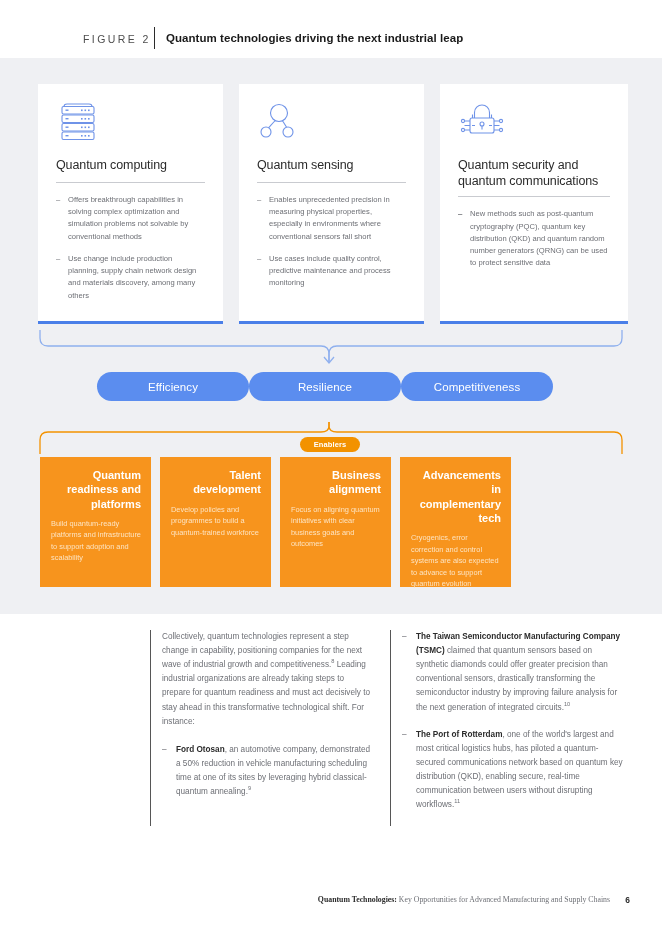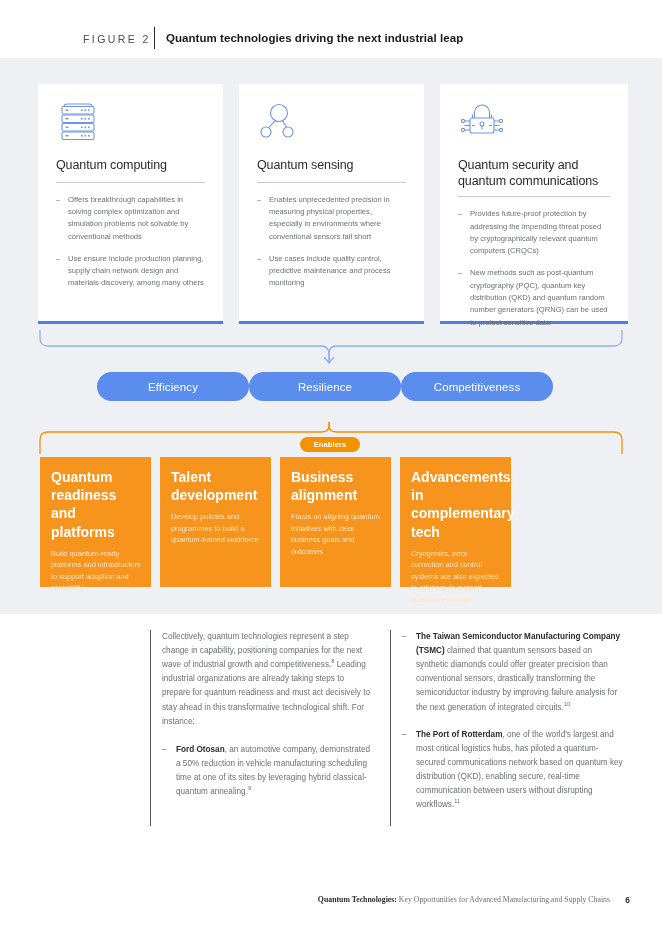--- a/index.html
+++ b/index.html
@@ -181,25 +181,26 @@
     display: flex;
     gap: 9px;
   }
   .enabler {
     width: 111px;
     background: #f7941d;
     box-sizing: border-box;
     padding: 11px 10px 10px 11px;
   }
   .enabler-title {
-    font-size: 14px;
+    font-size: 11px;
     font-weight: bold;
     color: #ffffff;
     line-height: 1.3;
     margin-bottom: 7px;
+    text-align: right;
   }
   .enabler-desc {
     font-size: 7.4px;
     line-height: 1.55;
     color: #fde4c2;
   }
 
   
   .body-cols {
     position: absolute;
@@ -312,21 +313,21 @@
           <rect x="25" y="35" width="1.6" height="1.6"></rect>
             <rect x="28.5" y="35" width="1.6" height="1.6"></rect>
             <rect x="32" y="35" width="1.6" height="1.6"></rect>
         </g>
       </svg>
     </div>
     <div class="card-title">Quantum computing</div>
     <div class="card-rule"></div>
     <ul class="bullets">
       <li><span class="dash">–</span><span>Offers breakthrough capabilities in solving complex optimization and simulation problems not solvable by conventional methods</span></li>
-      <li><span class="dash">–</span><span>Use ensure include production planning, supply chain network design and materials discovery, among many others</span></li>
+      <li><span class="dash">–</span><span>Use change include production planning, supply chain network design and materials discovery, among many others</span></li>
     </ul>
   </div>
 
   <div class="card c2">
     <div class="card-icon">
       <svg width="44" height="44" viewBox="0 0 44 44">
         <g stroke="#6f93e8" stroke-width="1.1" fill="none">
           <circle cx="22" cy="13" r="8.5"></circle>
           <circle cx="9" cy="32" r="5"></circle>
           <circle cx="31" cy="32" r="5"></circle>
@@ -358,21 +359,21 @@
           <circle cx="43" cy="21" r="1.6"></circle>
             <circle cx="43" cy="30" r="1.6"></circle>
           <path d="M14.5 18 L14.5 14.5 M33.5 18 L33.5 14.5"></path>
           <path d="M17 25.5 L14 25.5 M31 25.5 L34 25.5"></path>
         </g>
       </svg>
     </div>
     <div class="card-title">Quantum security and quantum communications</div>
     <div class="card-rule"></div>
     <ul class="bullets">
-      <li><span class="dash">–</span><span>Provides future-proof protection by addressing the impending threat posed by cryptographically relevant quantum computers (CRQCs)</span></li>
+      <li><span class="dash">–</span></li>
       <li><span class="dash">–</span><span>New methods such as post-quantum cryptography (PQC), quantum key distribution (QKD) and quantum random number generators (QRNG) can be used to protect sensitive data</span></li>
     </ul>
   </div>
 </div>
 
 <svg class="bracket-svg" viewBox="0 0 586 40">
   <path d="M2 2 L2 10 Q2 18 10 18 L283 18 Q291 18 291 26 L291 34" stroke="#8fb0ee" stroke-width="1.3" fill="none"></path>
   <path d="M584 2 L584 10 Q584 18 576 18 L299 18 Q291 18 291 26 L291 34" stroke="#8fb0ee" stroke-width="1.3" fill="none"></path>
   <path d="M286 29 L291 35 L296 29" stroke="#8fb0ee" stroke-width="1.3" fill="none"></path>
 </svg>

